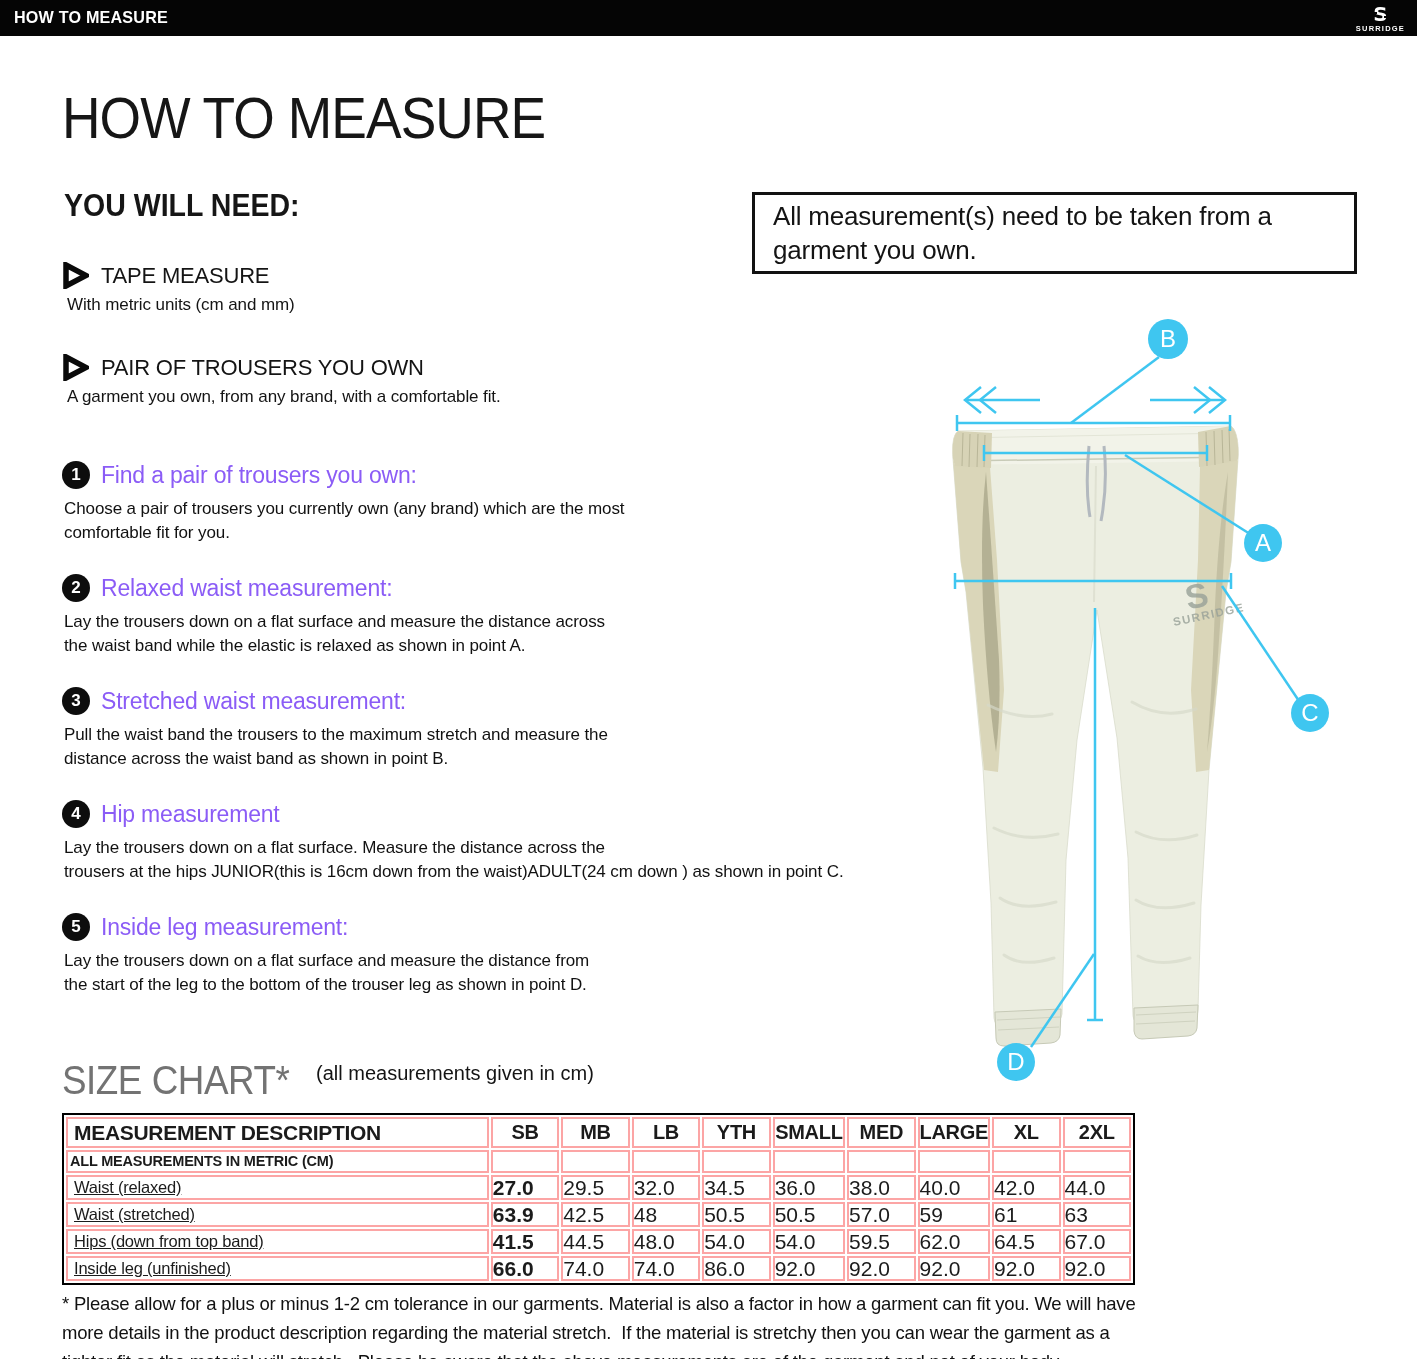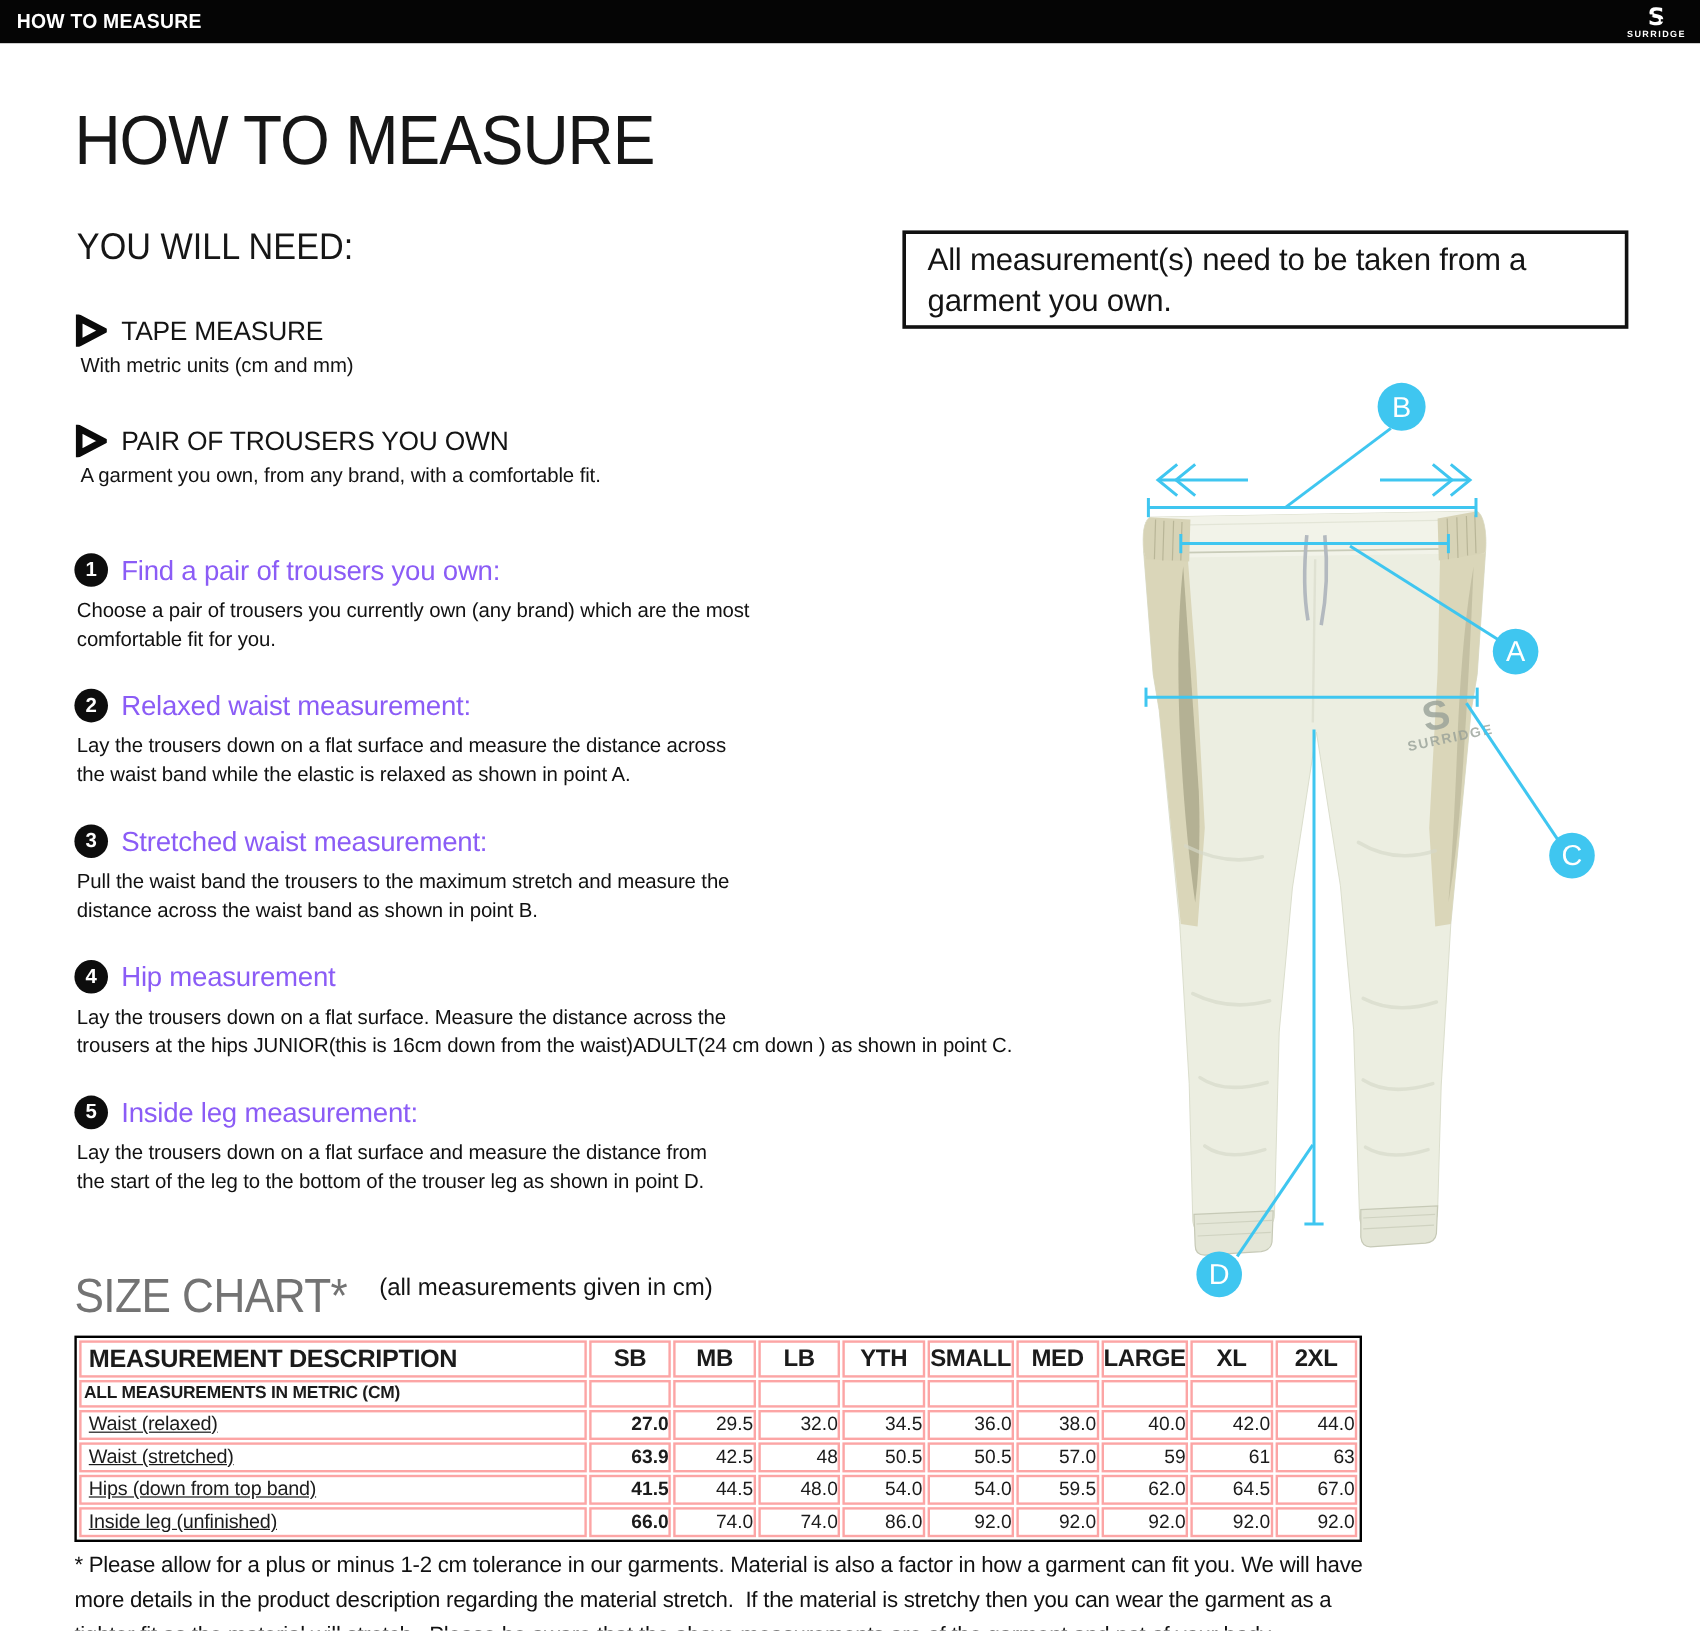--- a/index.html
+++ b/index.html
@@ -20,21 +20,21 @@
     font-family:"DejaVu Sans", sans-serif; }
   .brand-s::before, .brand-s::after { content:""; position:absolute; background:#050505; height:2px; width:5px; }
   .brand-s::before { left:-1px; top:7px; }
   .brand-s::after  { right:-1px; top:11px; }
   .brand-name { color:#fff; font-size:7.5px; font-weight:700; letter-spacing:1.2px; margin-top:2px; }
 
   .condensed { display:inline-block; transform:scaleX(.92); transform-origin:0 0; white-space:nowrap; }
 
   
   .h1 { position:absolute; left:62px; top:84px; font-size:58px; font-weight:400; color:#161616; letter-spacing:-1px; }
-  .ywn-heading { position:absolute; left:64px; top:188px; font-size:31px; font-weight:400; color:#161616; }
+  .ywn-heading { position:absolute; left:64px; top:188px; font-size:31px; font-weight:700; color:#161616; }
 
   
   .need-item { position:absolute; left:62px; width:640px; }
   .need-item.first  { top:262px; }
   .need-item.second { top:354px; }
   .need-label-row { display:flex; align-items:center; gap:12px; }
   .need-label { font-size:22px; letter-spacing:-.2px; color:#141414; }
   .need-desc { font-size:17px; margin:6px 0 0 5px; color:#141414; letter-spacing:-.1px; }
   .tri-icon { flex:0 0 auto; display:block; }
 
@@ -70,21 +70,21 @@
     position:absolute; left:62px; top:1113px; width:1073px;
     border-collapse:separate; border-spacing:2px; border:2px solid #000;
     table-layout:fixed; background:#fff;
   }
   .size-table th, .size-table td { border:2px solid #fca5a5; overflow:hidden; white-space:nowrap; }
   .size-table th { font-size:20px; font-weight:700; line-height:27px; letter-spacing:-.3px; }
   .size-table th.desc { text-align:left; padding-left:6px; font-size:21px; }
   .size-table td.metric { font-size:14.5px; font-weight:700; line-height:19px; text-align:left; padding-left:2px; letter-spacing:-.2px; }
   .size-table td.blank { line-height:19px; }
   .size-table td.lab { font-size:16.5px; line-height:21px; text-align:left; padding-left:6px; letter-spacing:-.2px;text-decoration:underline; }
-  .size-table td.val { font-size:16px; line-height:21px; text-align:right; }
+  .size-table td.val { font-size:21px; line-height:21px; text-align:left; }
   .size-table td.val.b { font-weight:700; }
 
   
   .footnote { position:absolute; left:62px; top:1289px; width:1125px; font-size:18.5px;
     line-height:29px; letter-spacing:-.2px; color:#111; white-space:pre-wrap; }
 </style>
 </head>
 <body>
 
 <div class="page">

